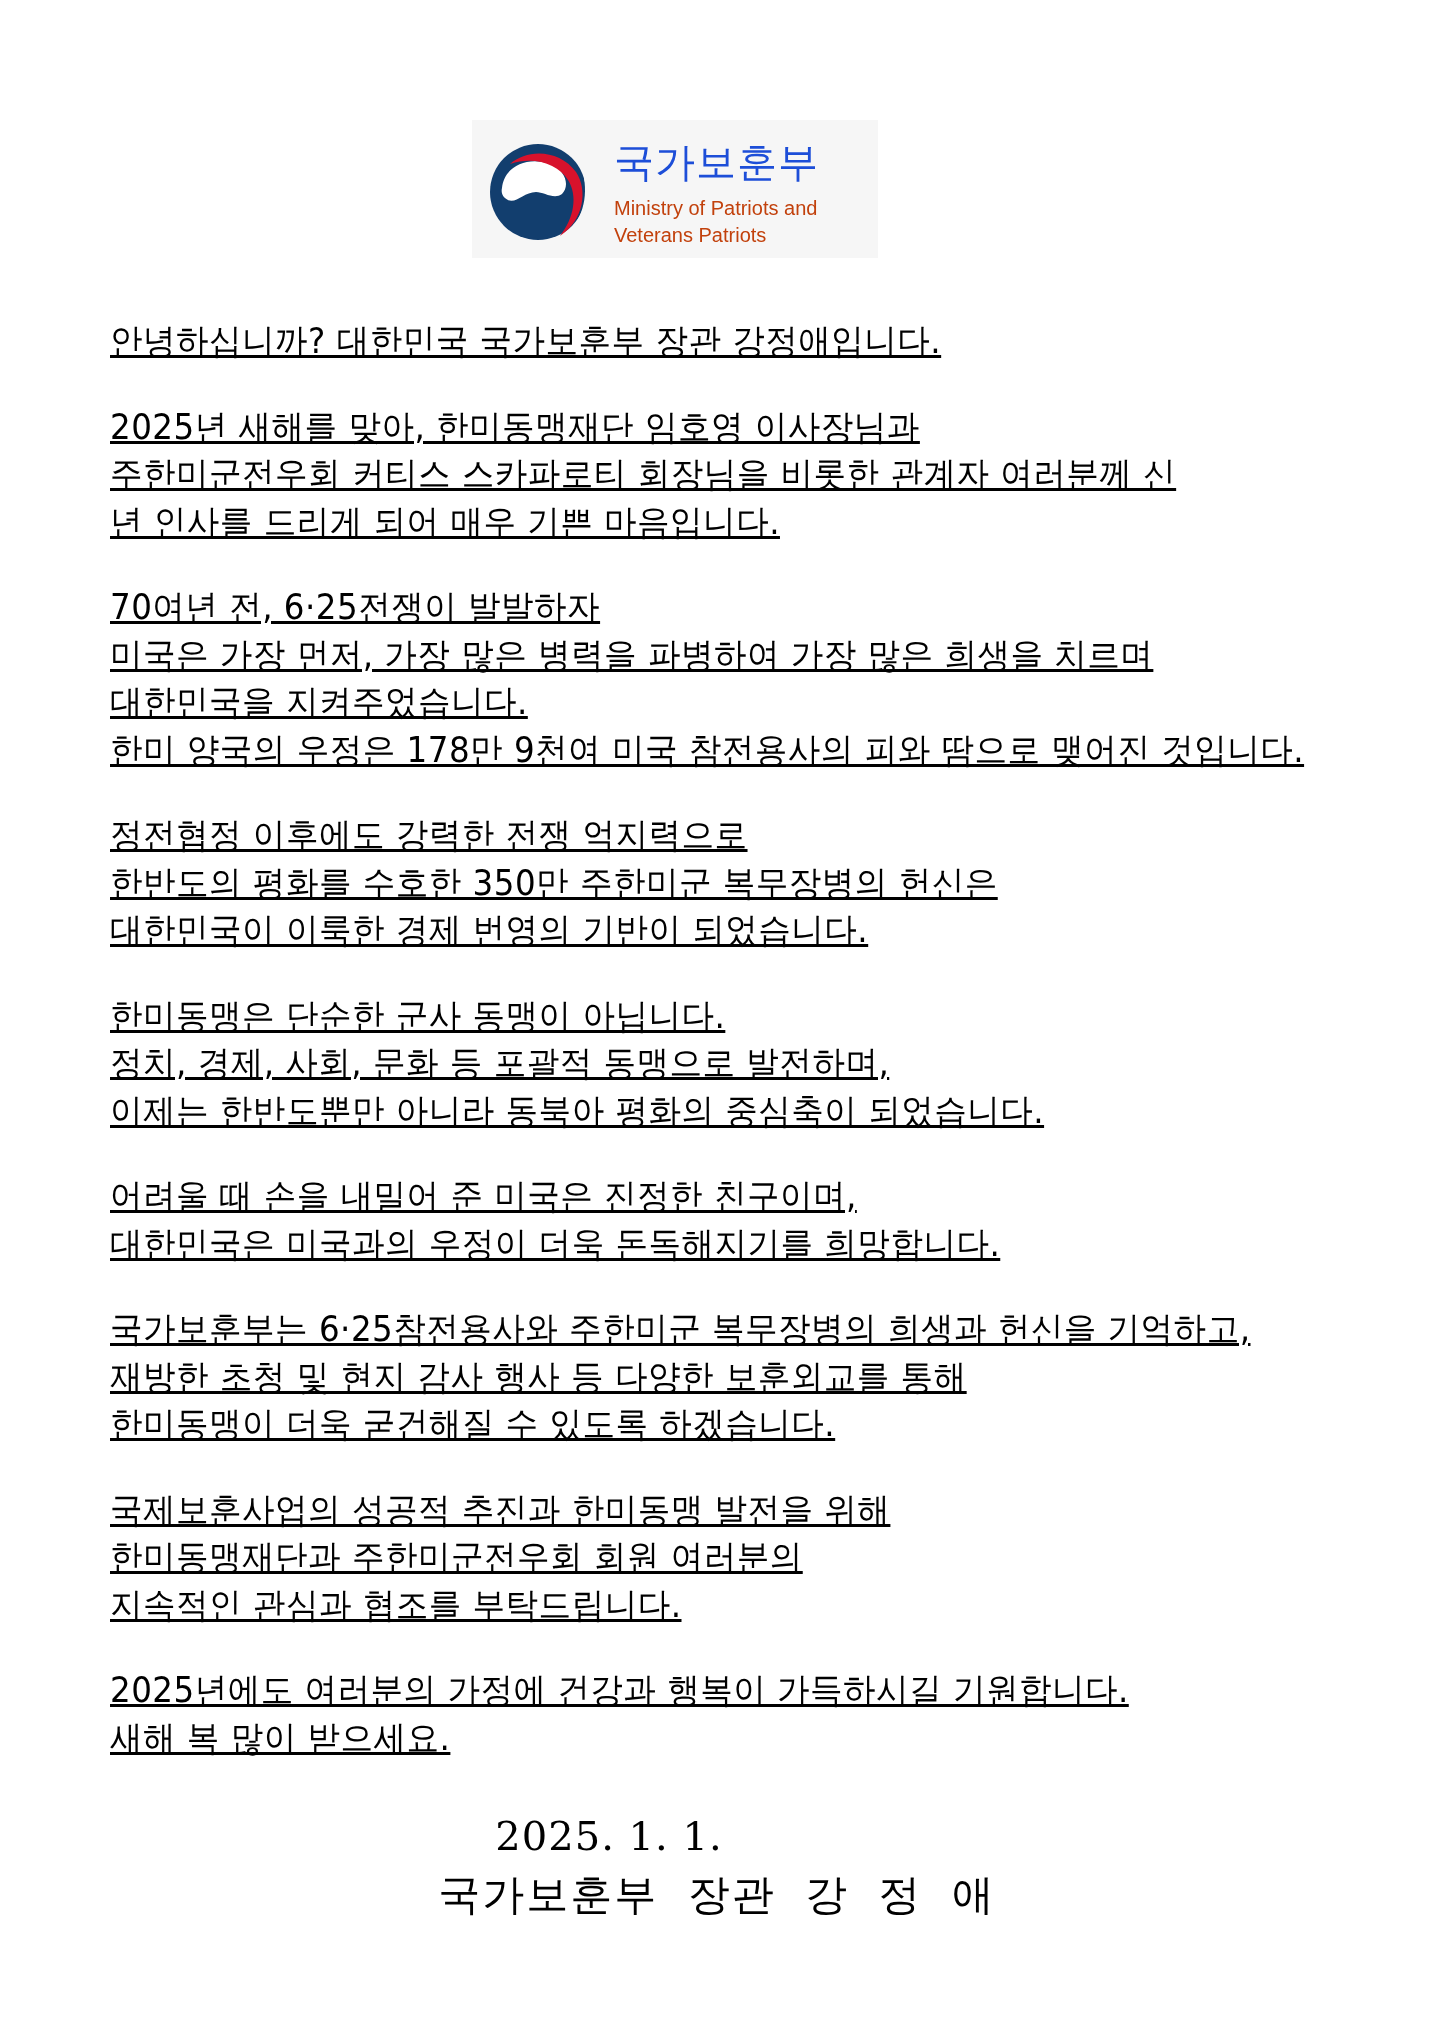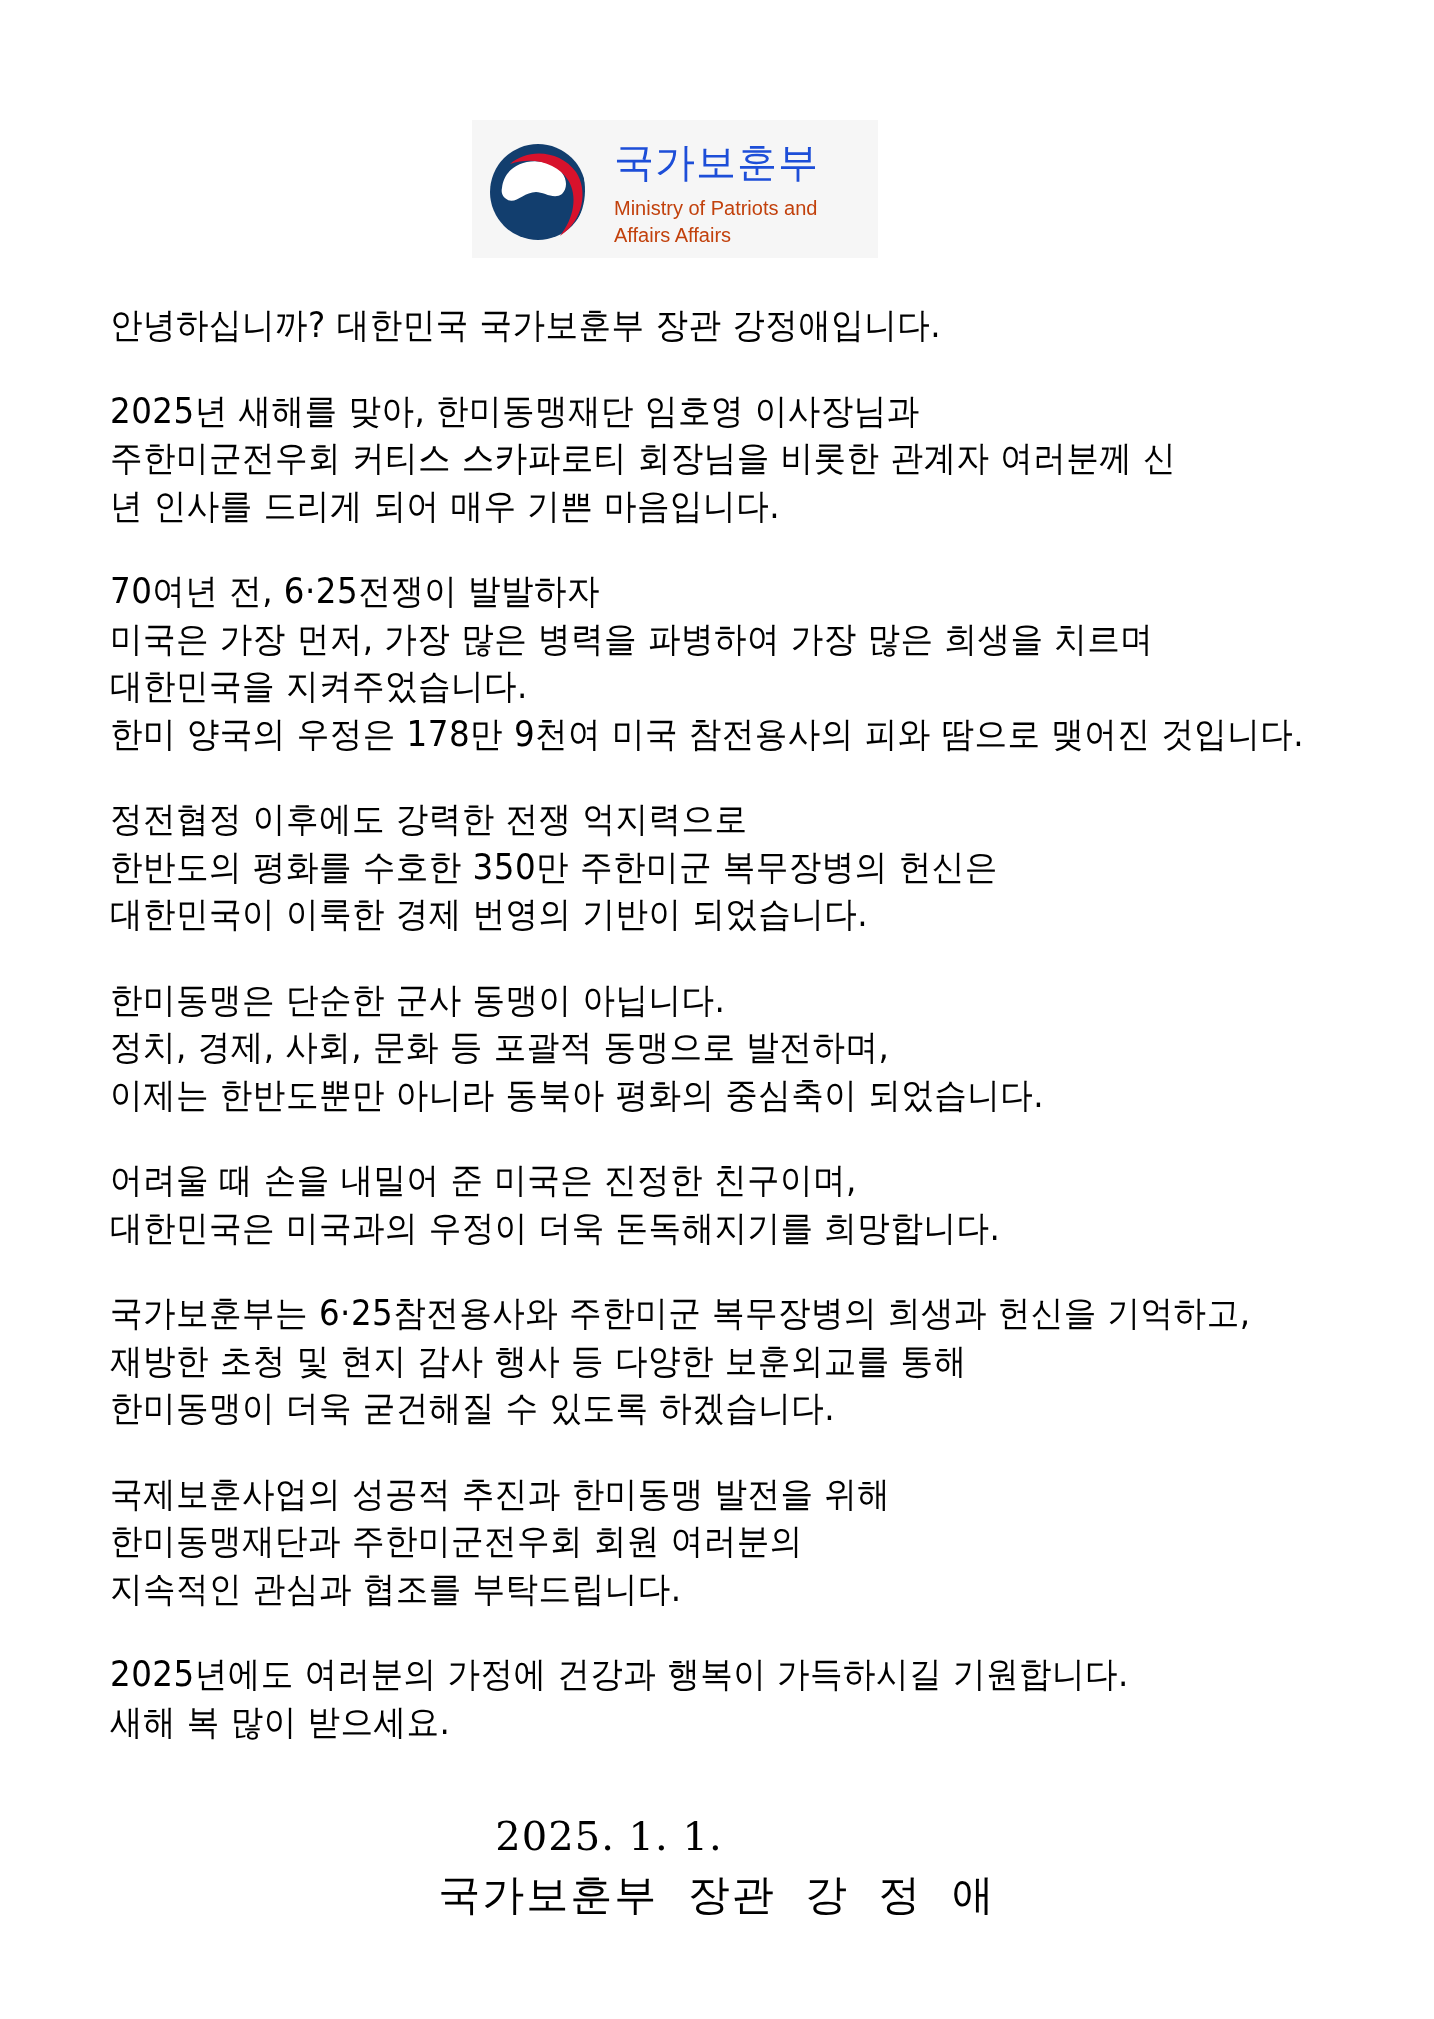--- a/index.html
+++ b/index.html
@@ -45,22 +45,23 @@
       left: 142px;
       top: 75px;
       font-family: "Liberation Sans", sans-serif;
       font-size: 20px;
       line-height: 27px;
       color: #c2410c;
     }
     .letter {
       position: absolute;
       left: 110px;
-      top: 302px;
+      top: 318px;
       width: 1200px;
+      text-decoration: underline;
     }
     .para {
       margin: 0 0 38px 0;
       font-size: 35px;
       line-height: 47.5px;
       letter-spacing: 0.5px;
       white-space: nowrap;
       transform: scaleX(0.93);
       transform-origin: left top;
     }
@@ -102,21 +103,21 @@
 
     <path d="M14 46 C 16 24, 40 14, 62 22 C 78 28, 82 44, 74 52 C 66 58, 56 50, 48 50 C 36 50, 28 62, 20 58 C 14 55, 13 50, 14 46 Z" fill="#ffffff"></path>
 
     <path d="M22 22 C 40 6, 72 8, 88 30 C 100 48, 96 78, 72 94 C 86 76, 90 54, 80 38 C 70 22, 46 14, 22 22 Z" fill="#d8122c"></path>
 
     <path d="M96 36 C 100 60, 92 84, 72 96 L 100 100 L 100 30 Z" fill="#f6f6f6"></path>
   </svg>
   <div class="logo-kr">국가보훈부</div>
   <div class="logo-en">
     <div>Ministry of Patriots and</div>
-    <div>Affairs Affairs</div>
+    <div>Veterans Patriots</div>
   </div>
 </div>
 
 <div class="letter">
   <p class="para">
     <span class="line">안녕하십니까? 대한민국 국가보훈부 장관 강정애입니다.</span>
   </p>
   <p class="para">
     <span class="line">2025년 새해를 맞아, 한미동맹재단 임호영 이사장님과</span>
     <span class="line">주한미군전우회 커티스 스카파로티 회장님을 비롯한 관계자 여러분께 신</span>

